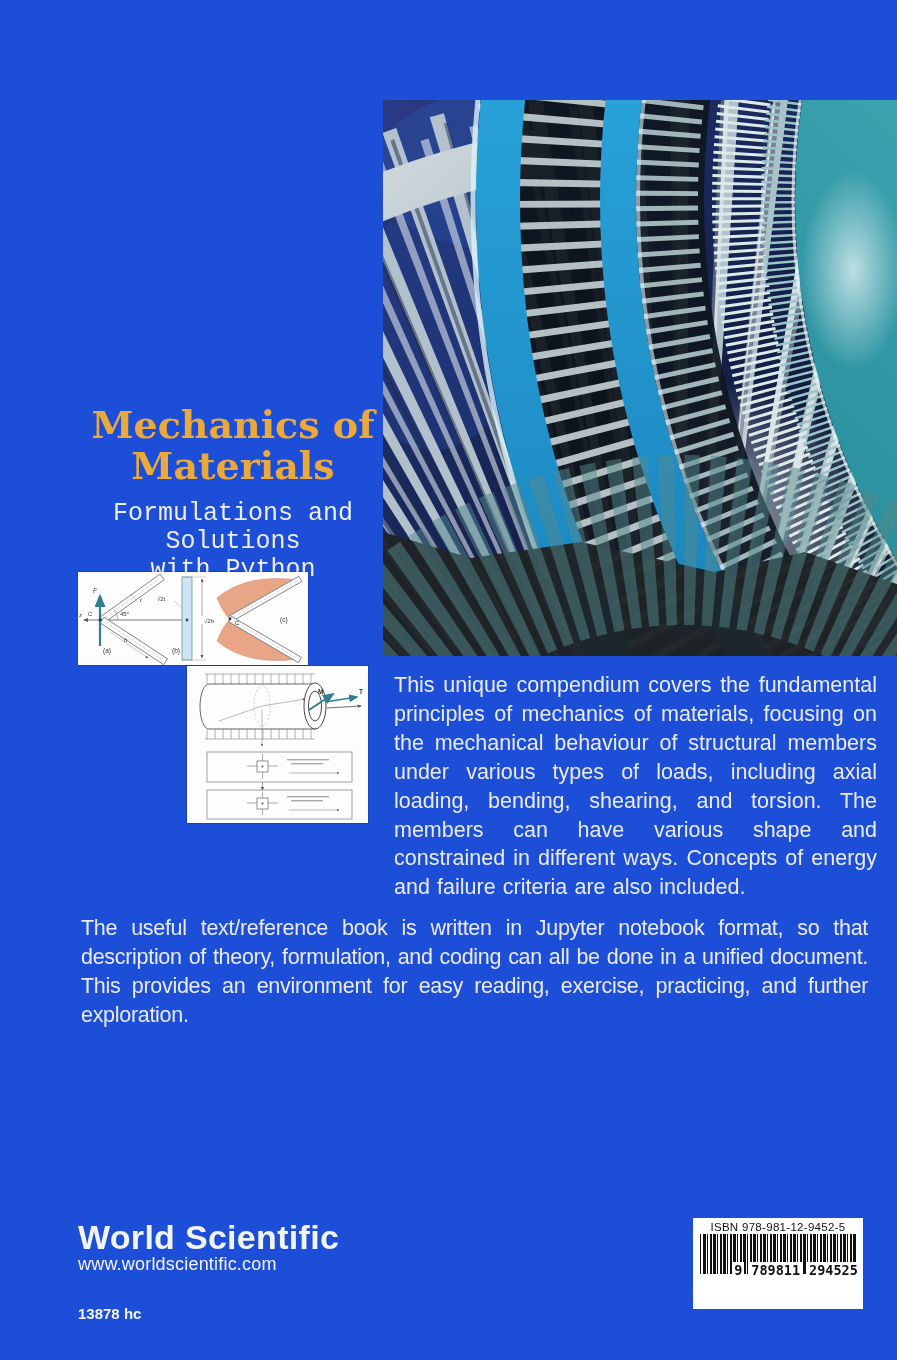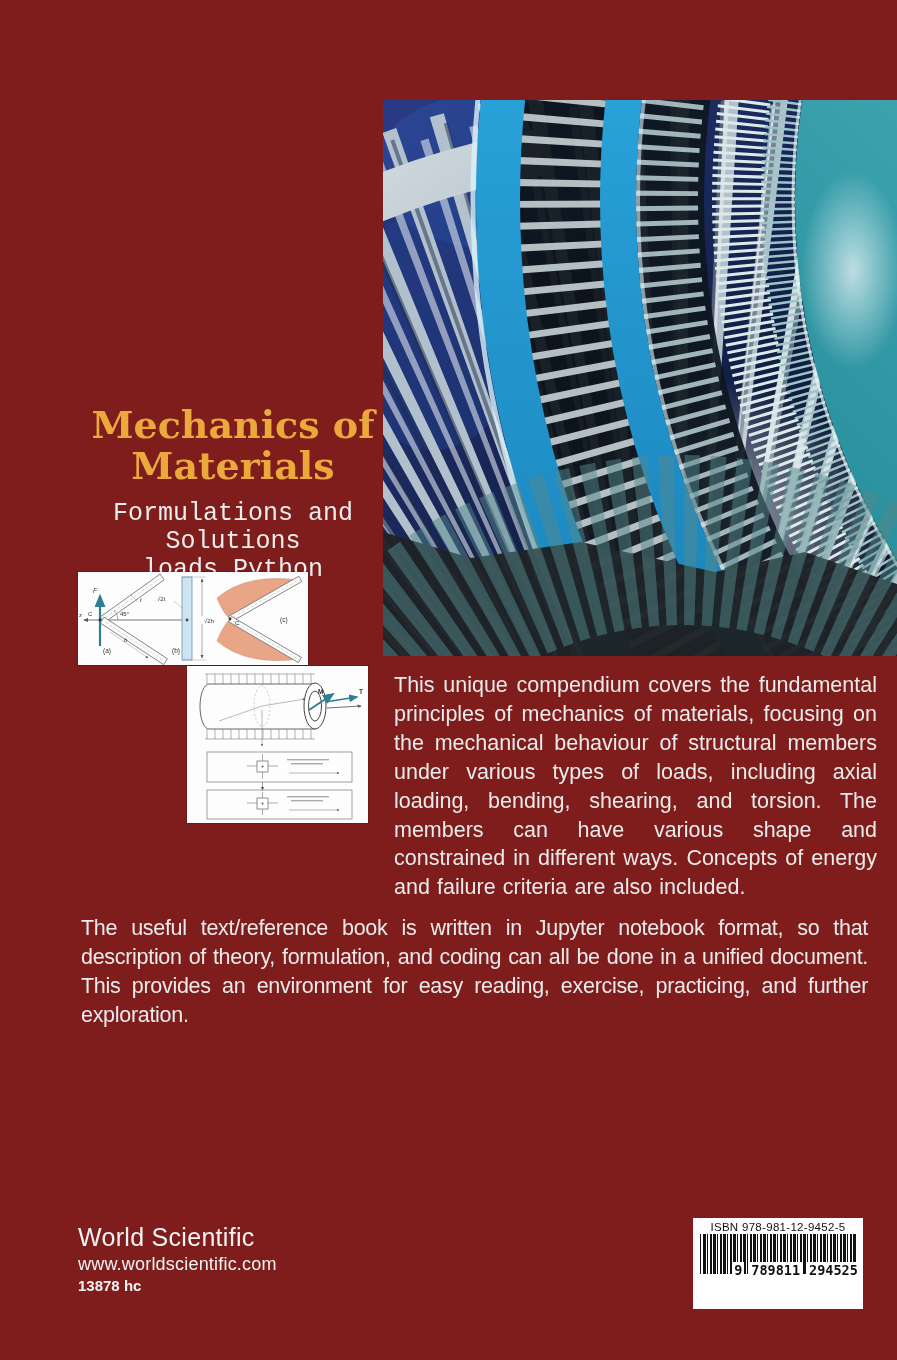--- a/index.html
+++ b/index.html
@@ -1,16 +1,16 @@
 <!DOCTYPE html>
 <html><head>
 <meta charset="utf-8">
 <style>
   html,body{margin:0;padding:0;background:#2d3033;}
-  .canvas{position:relative;width:897px;height:1360px;background:#7f1d1d;overflow:hidden;
+  .canvas{position:relative;width:897px;height:1360px;background:#1d4ed8;overflow:hidden;
           font-family:"Liberation Sans",sans-serif;}
   .abs{position:absolute;}
 
   
   .title-block{left:55px;top:404px;width:356px;text-align:center;}
   .title-line{font-family:"DejaVu Serif",serif;font-weight:bold;font-size:38px;line-height:41px;
               color:#EBA93C;letter-spacing:0px;}
   .subtitle{margin-top:14px;font-size:25px;line-height:28px;color:#ECEDED;font-weight:400;font-family:Liberation Mono, monospace;}
 
   
@@ -18,23 +18,23 @@
   .para1{left:394px;top:671px;width:483px;}
   .para2{left:79px;top:912px;width:787px;letter-spacing:-0.3px;word-spacing:0.4px;}
 
   
   .fig-card{background:#fff;box-shadow:0 0 0 1px rgba(0,0,0,0.15);}
   .fig1{left:78px;top:572px;width:230px;height:93px;}
   .fig2{left:187px;top:666px;width:181px;height:157px;}
 
   
   .publisher{left:78px;top:1222px;color:#F2F3F3;}
-  .pub-name{font-size:25px;font-weight:normal;letter-spacing:0.3px;line-height:30px;}
+  .pub-name{font-size:34px;font-weight:bold;letter-spacing:0.3px;line-height:30px;}
   .pub-url{font-size:18px;line-height:25px;letter-spacing:0.2px;}
-  .pub-code{font-size:15px;font-weight:bold;line-height:18px;}
+  .pub-code{font-size:15px;font-weight:bold;line-height:18px;margin-top:28px;}
 
   
   .barcode{left:693px;top:1218px;width:170px;height:91px;background:#fff;color:#111;}
   .isbn-row{font-size:11.5px;text-align:center;padding-top:3px;letter-spacing:0.3px;
             font-family:"Liberation Sans",sans-serif;}
   .bars{height:40px;margin:1px 7px 0;background:repeating-linear-gradient(90deg,
         #111 0 1.5px,#fff 1.5px 3px,#111 3px 5.5px,#fff 5.5px 7px,#111 7px 7.8px,#fff 7.8px 10px);}
   .digits-row{position:relative;margin-top:-12px;text-align:center;
               font-family:"DejaVu Sans Mono",monospace;font-size:13.5px;font-weight:bold;padding-left:36px;}
   .dg{background:#fff;padding:0 2px;display:inline-block;}
@@ -105,21 +105,21 @@
 
     <path d="M0,432 L88,458 L198,442 L332,472 L422,452 L514,484 L514,556 L0,556 Z" fill="#1E2326" opacity="0.97"></path>
     <circle cx="300" cy="860" r="420" fill="none" stroke="#53888B" stroke-width="170" stroke-dasharray="13 9" opacity="0.5"></circle>
   </svg>
 
   <div class="abs title-block">
     <div class="title-line">Mechanics of</div>
     <div class="title-line">Materials</div>
     <div class="subtitle">
       <div>Formulations and Solutions</div>
-      <div>loads Python</div>
+      <div>with Python</div>
     </div>
   </div>
 
   <svg class="abs fig-card fig1" width="230" height="93" viewBox="0 0 230 93">
     <defs>
       <marker id="mG" markerWidth="7" markerHeight="7" refX="5" refY="2.5" orient="auto">
         <path d="M0,0L6,2.5L0,5Z" fill="#555"></path>
         </marker>
       <marker id="mT" markerWidth="7" markerHeight="7" refX="5" refY="2.5" orient="auto">
         <path d="M0,0L6,2.5L0,5Z" fill="#2E7F8F"></path>

